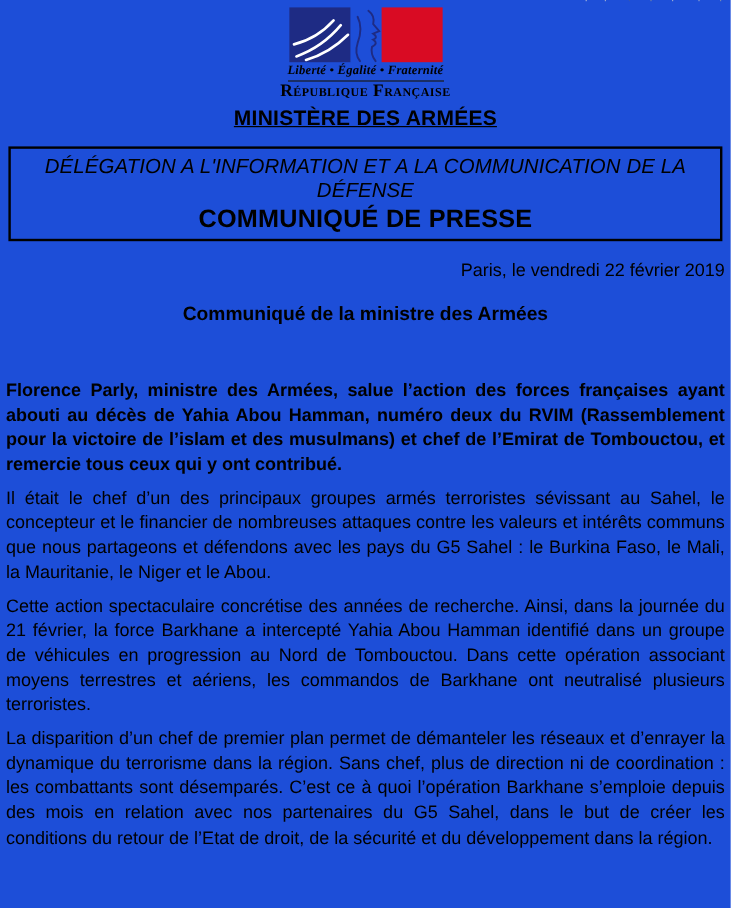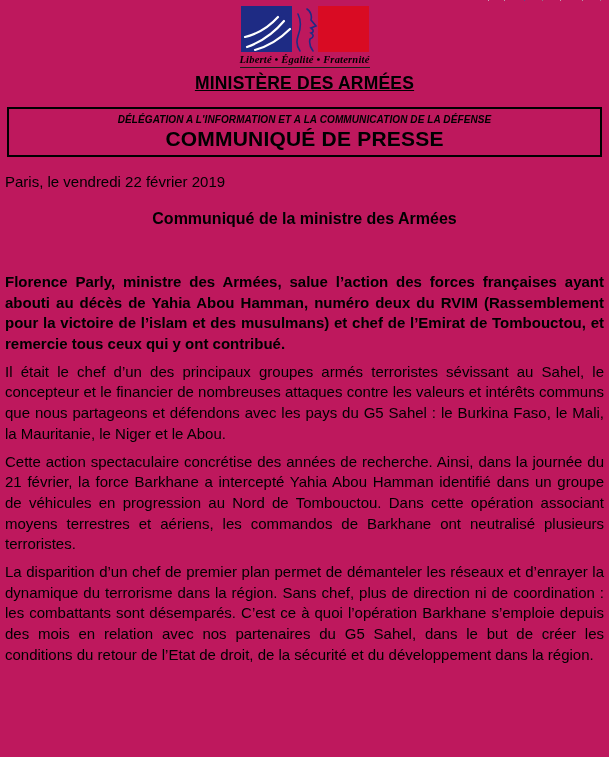--- a/index.html
+++ b/index.html
@@ -1,19 +1,19 @@
 <!DOCTYPE html>
 <html><head>
 <meta charset="utf-8">
 <style>
   html,body{margin:0;padding:0;background:#fff;}
   .page{
     position:relative;
     width:609px;height:757px;
-    background:#be185d;
+    background:#1d4ed8;
     overflow:hidden;
     font-family:"Liberation Sans", sans-serif;
     color:#000;
     margin:0 auto;
   }
   
   .edge-artifact{
     position:absolute;top:0;right:8px;width:1px;height:1px;
     background:#9aa0a6;
     box-shadow:-18px 0 0 #b9c0c6,-40px 0 0 #c9ced2,-58px 0 0 #8a9097,
@@ -35,24 +35,24 @@
     font-size:14.5px;letter-spacing:.4px;line-height:14px;
   }
   .ministry{
     text-align:center;font-weight:bold;font-size:17.5px;
     margin-top:5px;letter-spacing:.2px;text-decoration:underline;
   }
   .press-box{
     margin:13px 7px 0;border:2px solid #000;
     text-align:center;padding:5px 4px 4px;
   }
-  .press-box-line1{font-style:italic;font-size:10px;letter-spacing:.1px;font-weight:bold;}
+  .press-box-line1{font-style:italic;font-size:17px;letter-spacing:.1px;}
   .press-box-line2{font-weight:bold;font-size:21px;margin-top:2px;letter-spacing:.2px;}
   .dateline{
-    text-align:left;font-size:15px;margin:16px 5px 0;
+    text-align:right;font-size:15px;margin:16px 5px 0;
   }
   .doc-title{
     text-align:center;font-weight:bold;font-size:16px;margin-top:20px;
   }
   .body-text{
     margin:44px 5px 0;
     font-size:15px;line-height:20.6px;
     text-align:justify;
   }
   .para{margin:0 0 7.5px;}
@@ -76,20 +76,21 @@
         <path d="M4,31 C16,28 28,21 37,11"></path>
       </g>
 
       <g stroke-width="1.6" fill="none" stroke-linecap="round" stroke="#1E2B84">
         <path d="M66,3 C70,6 71,10 70,14 L75,20 L70,22 C73,24 73,26 70,27 C73,29 73,31 69,33 C68,37 69,41 72,45"></path>
         <path d="M57,8 C60,14 60,22 57,30 C55,36 56,41 59,45"></path>
       </g>
     </svg>
     <div class="motto">Liberté • Égalité • Fraternité</div>
     <hr class="logo-rule">
+    <div class="republic">République Française</div>
   </div>
 
   <div class="ministry">MINISTÈRE DES ARMÉES</div>
 
   <div class="press-box">
     <div class="press-box-line1">DÉLÉGATION A L'INFORMATION ET A LA COMMUNICATION DE LA DÉFENSE</div>
     <div class="press-box-line2">COMMUNIQUÉ DE PRESSE</div>
   </div>
 
   <div class="dateline">Paris, le vendredi 22 février 2019</div>

